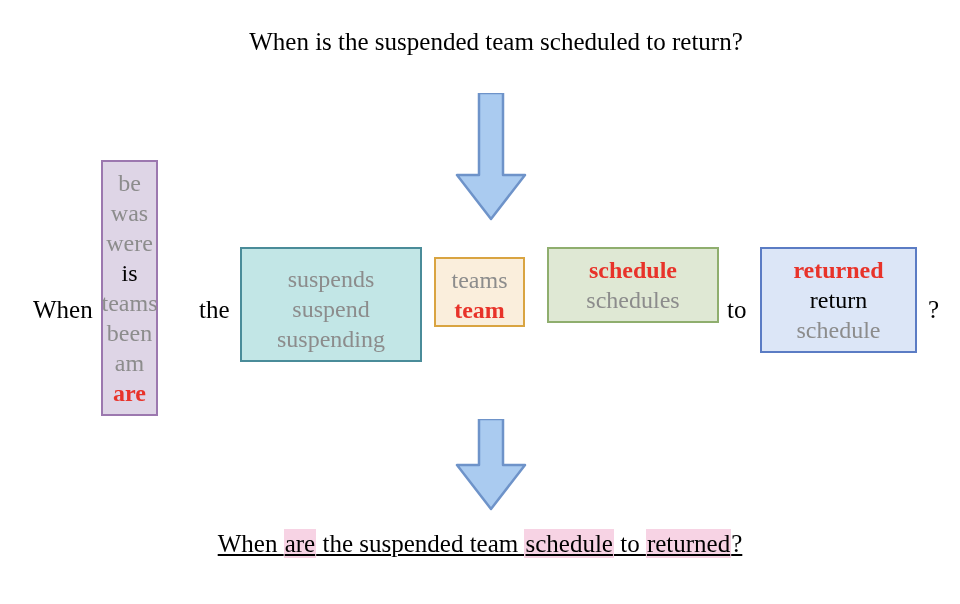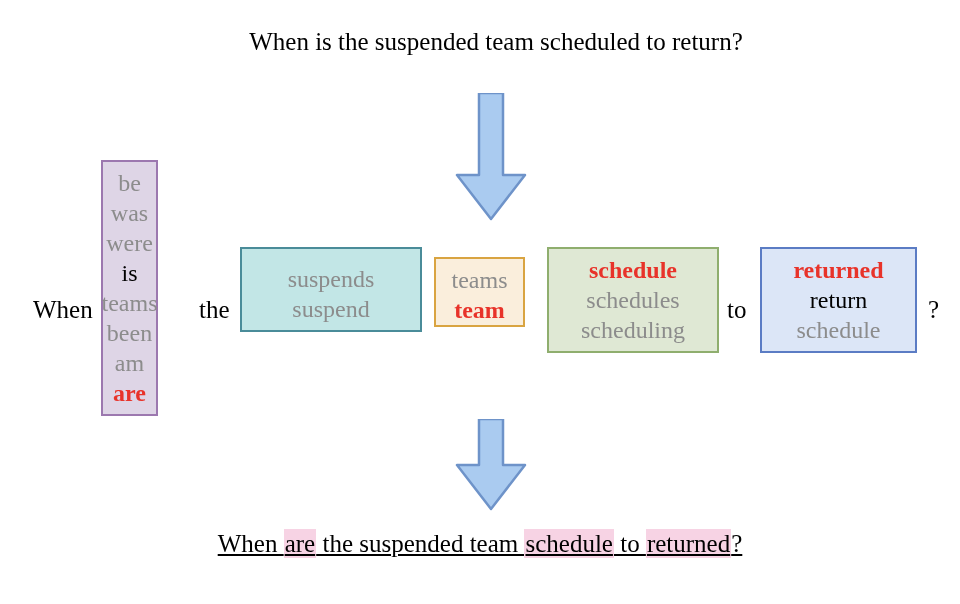--- a/index.html
+++ b/index.html
@@ -109,31 +109,31 @@
     <div class="w">been</div>
     <div class="w">am</div>
     <div class="w gold">are</div>
   </div>
 
   <div class="ctx-word" style="left:199px; top:297px;">the</div>
 
   <div class="box box-teal" id="box-1" style="left:240px; top:247px; width:182px; padding-top:15px; padding-bottom:6px;">
     <div class="w">suspends</div>
     <div class="w">suspend</div>
+    <div class="w">suspending</div>
   </div>
 
   <div class="box box-orange" id="box-2" style="left:434px; top:257px; width:91px; padding-top:6px; padding-bottom:0;">
     <div class="w">teams</div>
     <div class="w gold">team</div>
   </div>
 
   <div class="box box-green" id="box-3" style="left:547px; top:247px; width:172px; padding-top:6px; padding-bottom:6px;">
     <div class="w gold">schedule</div>
     <div class="w">schedules</div>
-    <div class="w">scheduling</div>
   </div>
 
   <div class="ctx-word" style="left:727px; top:297px;">to</div>
 
   <div class="box box-blue" id="box-4" style="left:760px; top:247px; width:157px; padding-top:6px; padding-bottom:6px;">
     <div class="w gold">returned</div>
     <div class="w sel">return</div>
     <div class="w">schedule</div>
   </div>
 

